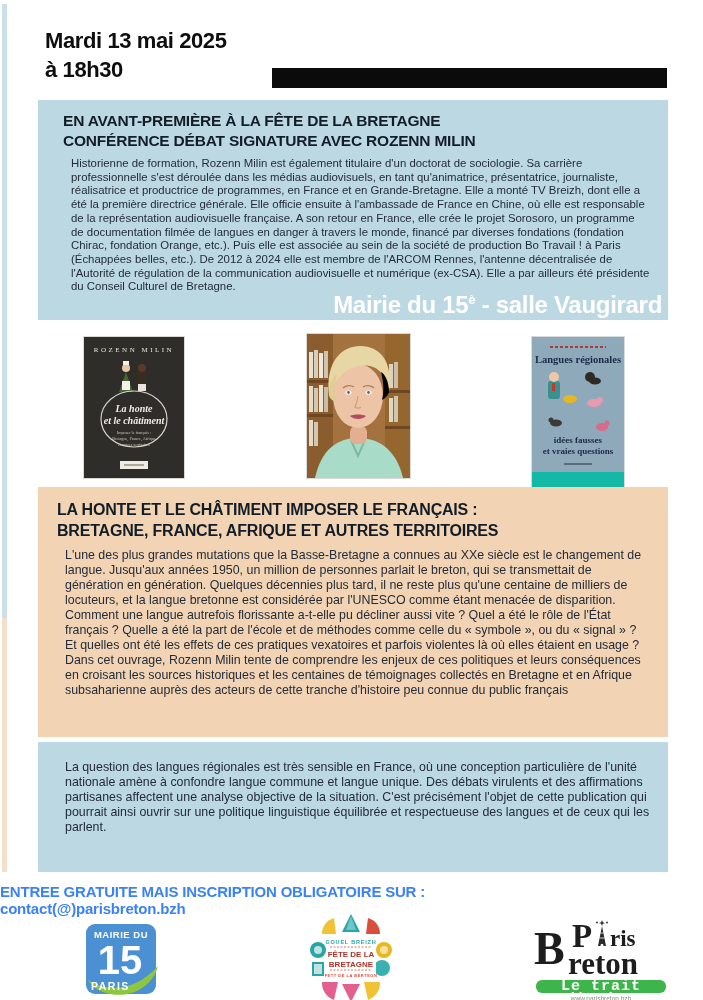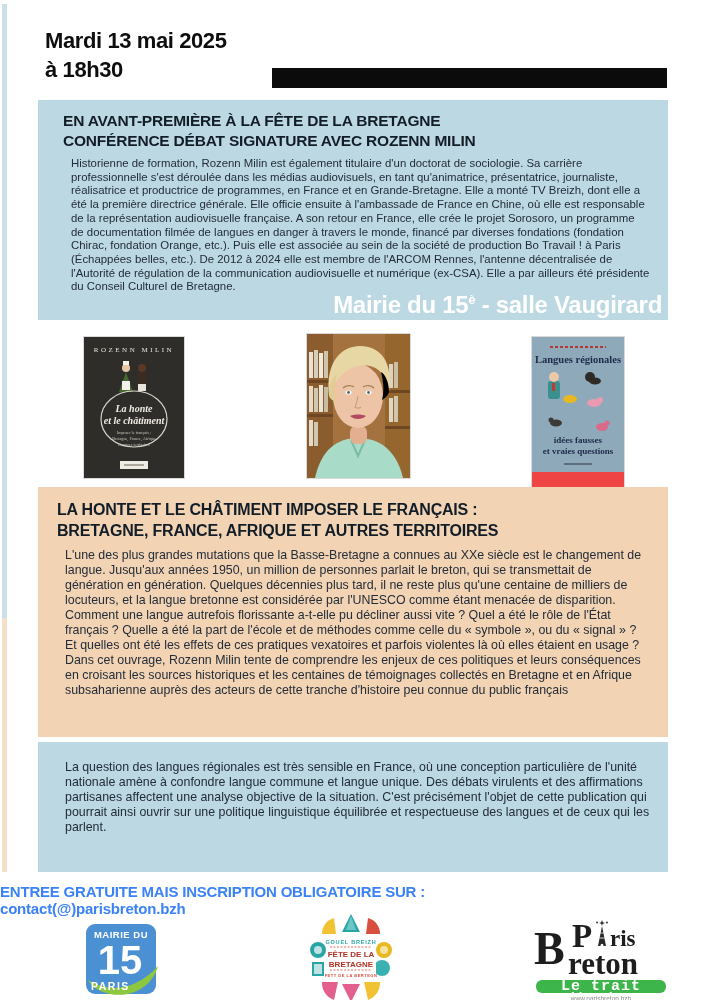--- a/index.html
+++ b/index.html
@@ -33,21 +33,21 @@
   #section2-panel p, #section3-panel p{font-size:12.4px;line-height:15px;margin-top:7px;}
 
   .venue{position:absolute;right:6px;bottom:1px;font-size:24px;font-weight:bold;color:#ffffff;
     letter-spacing:-0.3px;white-space:nowrap;}
   .venue sup{font-size:55%;vertical-align:super;}
 
   
   .cover{position:absolute;box-shadow:0 0 0 1px rgba(0,0,0,0.15);}
   #book1{left:84px;top:337px;width:100px;height:141px;background:#2e2d2a;}
   #portrait{left:307px;top:334px;width:103px;height:144px;}
-  #book2{left:532px;top:337px;width:92px;height:152px;background:#ef4444;}
+  #book2{left:532px;top:337px;width:92px;height:152px;background:#14b8a6;}
 
   
   .registration{position:absolute;left:0;top:883px;width:607px;text-align:left;
     font-weight:bold;font-size:15px;color:#3b82f6;letter-spacing:-0.2px;}
   .logo{position:absolute;}
   #logo-mairie15{left:82px;top:922px;width:80px;height:78px;}
   #logo-fete{left:306px;top:912px;width:90px;height:92px;}
   #logo-parisbreton{left:534px;top:918px;width:138px;height:82px;font-family:"Liberation Serif",serif;}
   #logo-parisbreton .glyph{position:absolute;font-weight:bold;color:#1d1d1d;line-height:1;}
   #pb-B{left:0px;top:8px;font-size:46px;}

